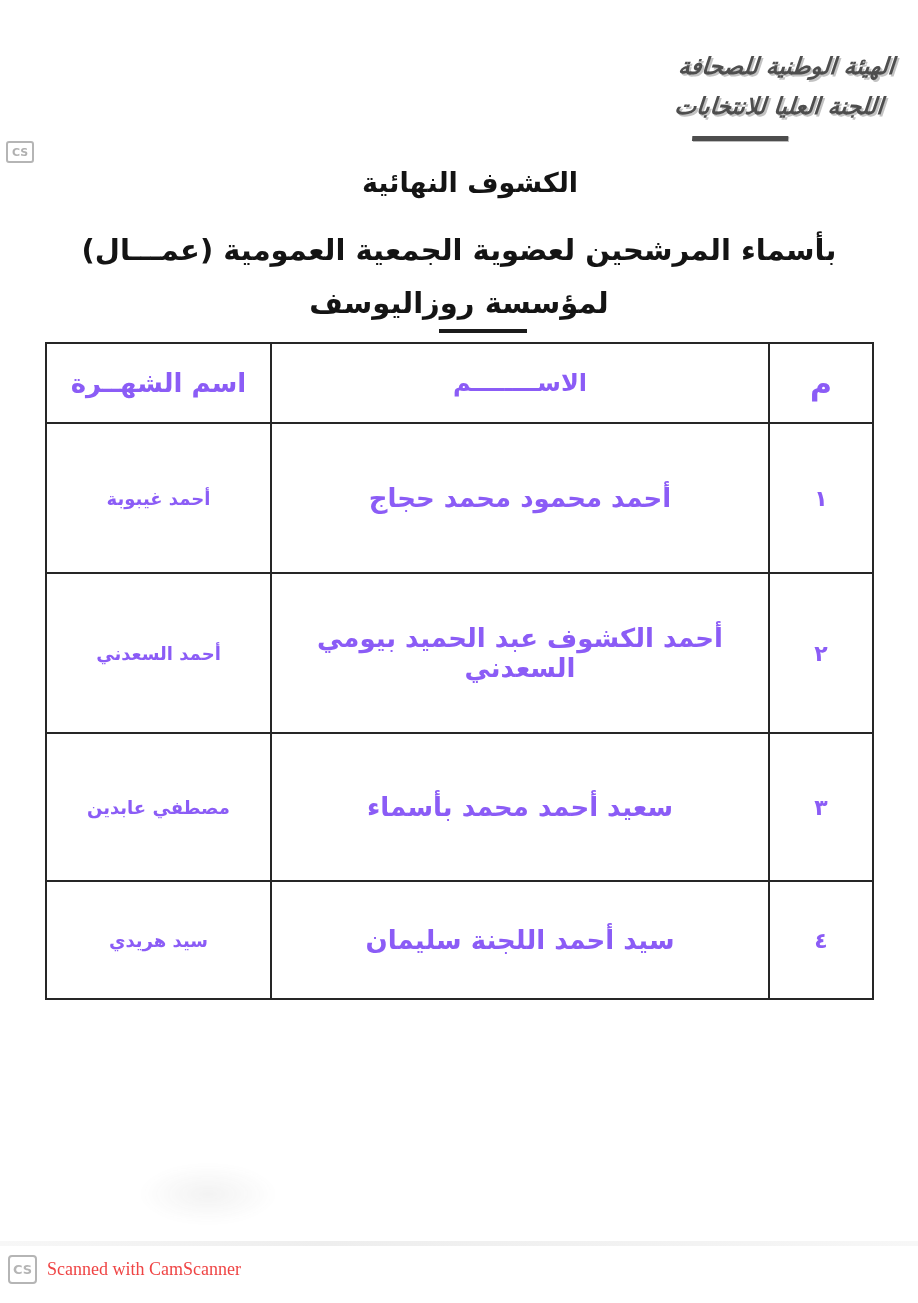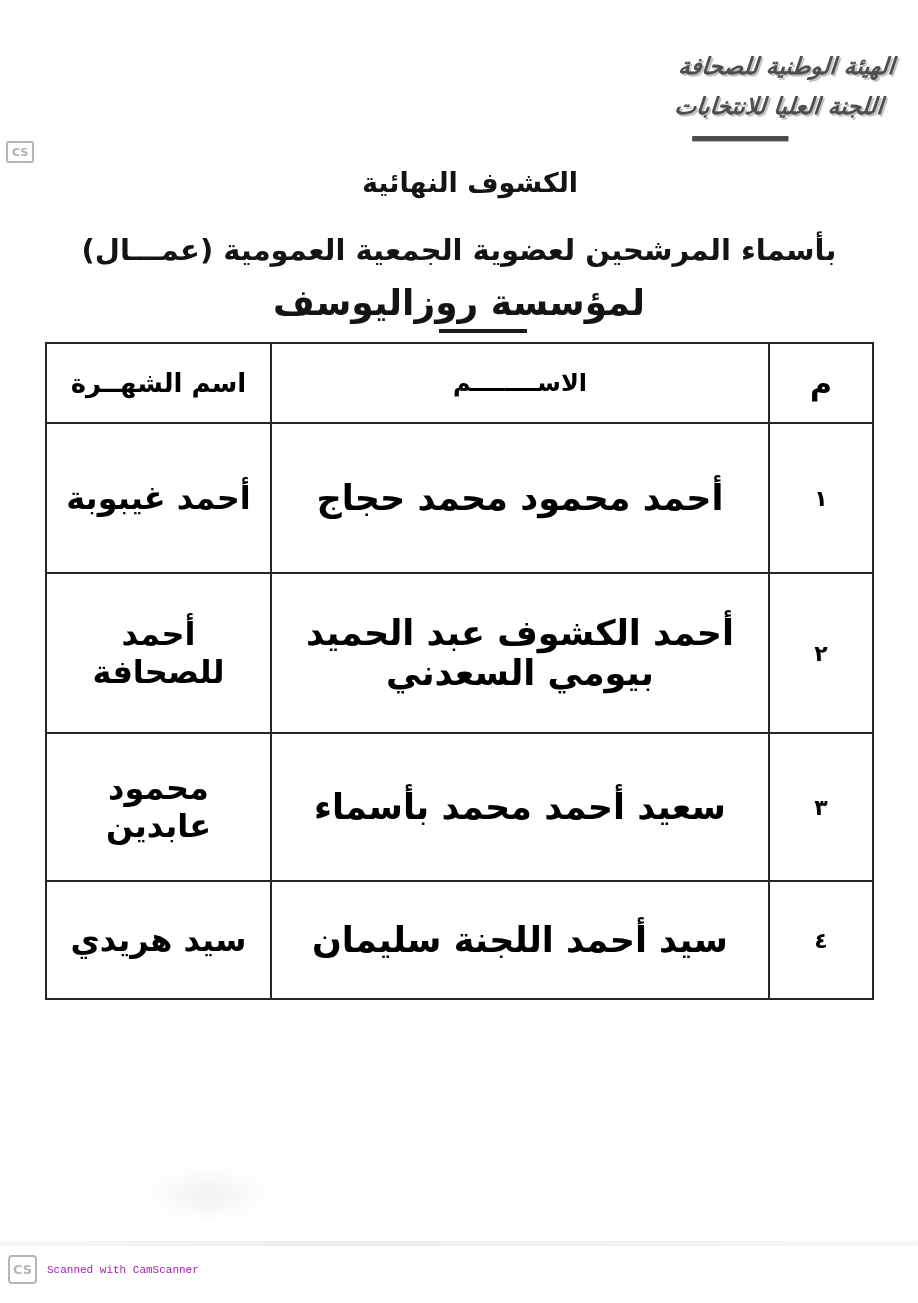--- a/index.html
+++ b/index.html
@@ -67,21 +67,21 @@
     top: 166px;
     left: 0;
     width: 100%;
     text-align: center;
     direction: rtl;
     color: #141414;
     font-weight: bold;
   }
   .title-line1 { font-size: 27px; line-height: 34px; margin-bottom: 17px; padding-left: 22px; }
   .title-line2 { font-size: 29px; line-height: 36px; margin-bottom: 18px; margin-top: 32px; }
-  .title-line3 { font-size: 36px; line-height: 34px; }
+  .title-line3 { font-size: 29px; line-height: 34px; }
   .title-rule {
     width: 88px;
     height: 4px;
     background: #1b1b1b;
     margin: 9px auto 0;
     transform: translateX(24px); 
   }
 
   
   .list-table {
@@ -93,35 +93,35 @@
     direction: rtl;
     table-layout: fixed;
   }
   .list-table col.c-index    { width: 104px; }
   .list-table col.c-name     { width: 498px; }
   .list-table col.c-nickname { width: 225px; }
   .list-table th, .list-table td {
     border: 2.5px solid #262626;
     text-align: center;
     vertical-align: middle;
-    color: #000000;
+    color: #8b5cf6;
     font-weight: bold;
     padding: 0 6px;
   }
   .row-header   { height: 80px; }
   .row-1 { height: 150px; }
   .row-2 { height: 160px; }
   .row-3 { height: 148px; }
   .row-4 { height: 118px; }
   .hdr-index    { font-size: 30px; }
   .hdr-name     { font-size: 24px; letter-spacing: 1px; }
   .hdr-nickname { font-size: 26px; }
   .cell-index   { font-size: 22px; padding-bottom: 26px; font-weight: normal; color: #2b2b2b; }
-  .cell-name    { font-size: 35px; }
-  .cell-nickname{ font-size: 32px; margin-left: 46px; }
+  .cell-name    { font-size: 26px; }
+  .cell-nickname{ font-size: 18px; margin-left: 46px; }
 
   
   .smudge {
     position: absolute;
     top: 1163px;
     left: 138px;
     width: 140px;
     height: 62px;
     background: radial-gradient(ellipse at center, rgba(80,80,80,0.07), rgba(80,80,80,0) 70%);
     filter: blur(2px);
@@ -150,23 +150,23 @@
     border: 2.5px solid #b5b5b5;
     border-radius: 4px;
     color: #b5b5b5;
     font-size: 13px;
     font-weight: bold;
     display: flex;
     align-items: center;
     justify-content: center;
   }
   .cam-text {
-    color: #a21caf;
-    font-size: 11px;
-    font-family: Liberation Mono, monospace;
+    color: #ef4444;
+    font-size: 18px;
+    font-family: Liberation Serif, serif;
   }
 </style>
 </head>
 <body>
 
 <div class="page">
 
   <div class="corner-cs">CS</div>
 
   <div class="letterhead">
@@ -195,26 +195,26 @@
       <th class="hdr-nickname">اسم الشهــرة</th>
     </tr>
     <tr class="row-1">
       <td class="cell-index">١</td>
       <td class="cell-name">أحمد محمود محمد حجاج</td>
       <td class="cell-nickname">أحمد غيبوبة</td>
     </tr>
     <tr class="row-2">
       <td class="cell-index">٢</td>
       <td class="cell-name">أحمد الكشوف عبد الحميد بيومي السعدني</td>
-      <td class="cell-nickname">أحمد للصحافة</td>
+      <td class="cell-nickname">أحمد السعدني</td>
     </tr>
     <tr class="row-3">
       <td class="cell-index">٣</td>
       <td class="cell-name">سعيد أحمد محمد بأسماء</td>
-      <td class="cell-nickname">محمود عابدين</td>
+      <td class="cell-nickname">مصطفي عابدين</td>
     </tr>
     <tr class="row-4">
       <td class="cell-index">٤</td>
       <td class="cell-name">سيد أحمد اللجنة سليمان</td>
       <td class="cell-nickname">سيد هريدي</td>
     </tr>
   </tbody>
     </table>
 
   <div class="smudge"></div>

